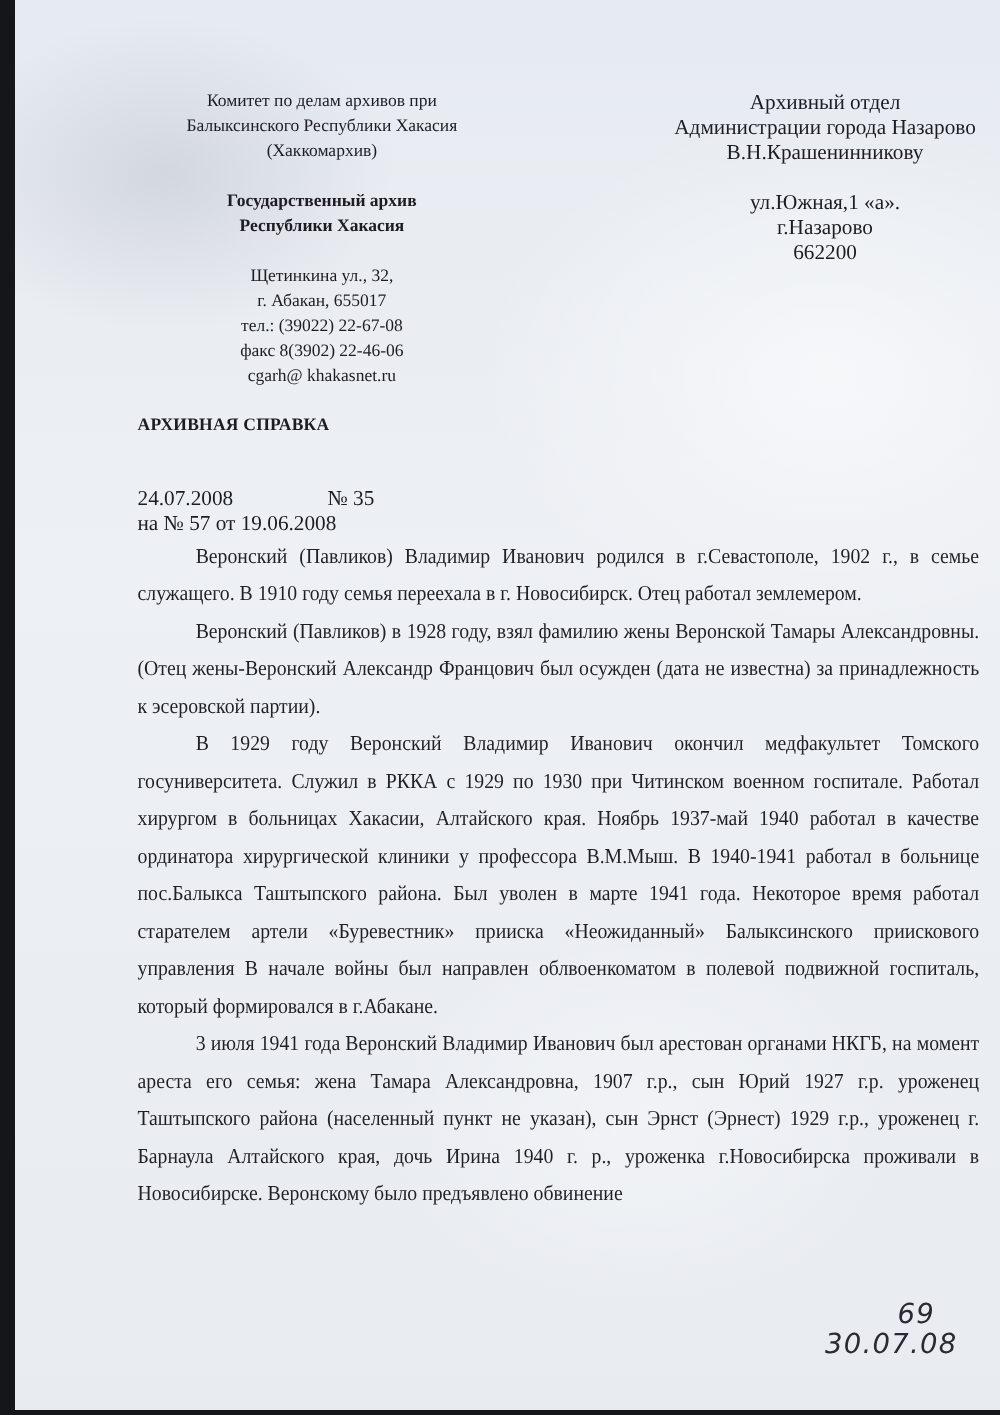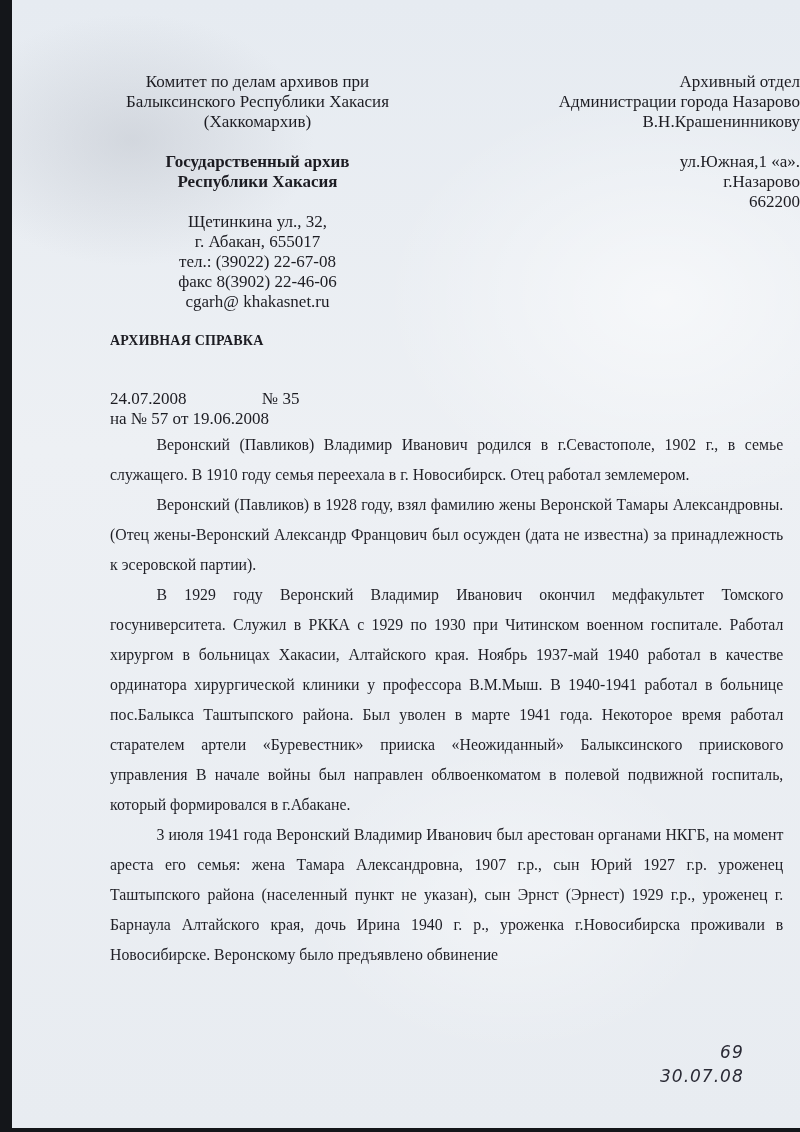--- a/index.html
+++ b/index.html
@@ -36,29 +36,29 @@
         radial-gradient(ellipse 400px 300px at 650px 300px, rgba(255,255,255,0.55), rgba(0,0,0,0) 70%),
         radial-gradient(ellipse 300px 220px at 500px 900px, rgba(255,255,255,0.35), rgba(0,0,0,0) 70%),
         linear-gradient(180deg, #e6ebf1 0%, #edf0f4 40%, #e8ecf1 100%);
     }
     .header-left {
       position: absolute;
       left: 100px;
       top: 72px;
       width: 315px;
       text-align: center;
-      font-size: 17px;
+      font-size: 14px;
       line-height: 20px;
     }
     .header-right {
       position: absolute;
       left: 520px;
       top: 72px;
       width: 280px;
-      text-align: right;
+      text-align: center;
       font-size: 17px;
       line-height: 20px;
     }
     .bold { font-weight: bold; font-family: Liberation Serif, serif; }
     .gap { height: 20px; }
     .title {
       position: absolute;
       left: 110px;
       top: 333px;
       font-size: 14px;
@@ -93,23 +93,23 @@
       margin: 0;
       text-indent: 50px;
     }
     .handwritten {
       position: absolute;
       left: 660px;
       top: 1040px;
       font-family: "DejaVu Sans", sans-serif;
       font-style: italic;
       color: #2a2a35;
-      font-size: 17px;
+      font-size: 22px;
       line-height: 24px;
-      text-align: right;
+      text-align: center;
       letter-spacing: 1px;
     }
     .hw-page { padding-left: 40px; }
   </style>
 </head>
 <body>
 
 <div class="scanner-border-left"></div>
 <div class="paper"></div>
 <div class="scanner-border-bottom"></div>

